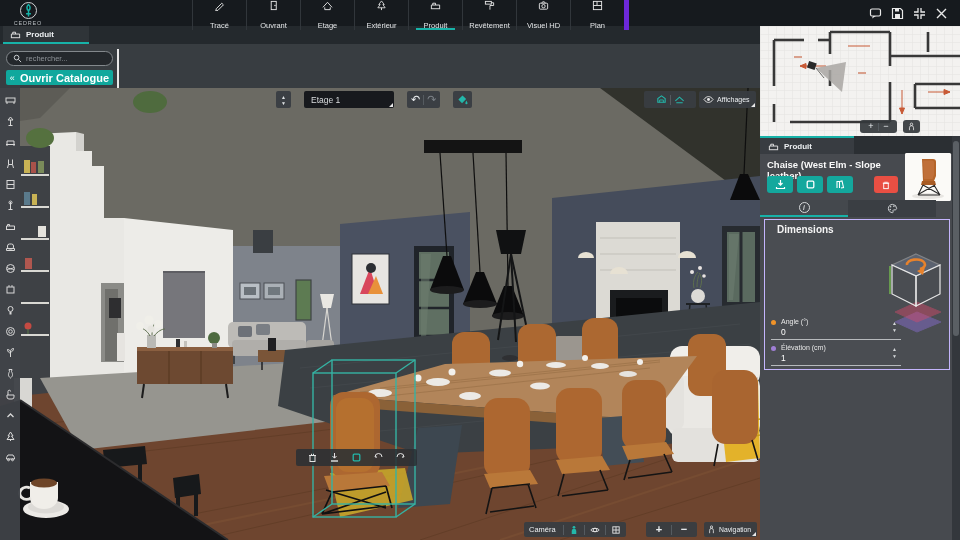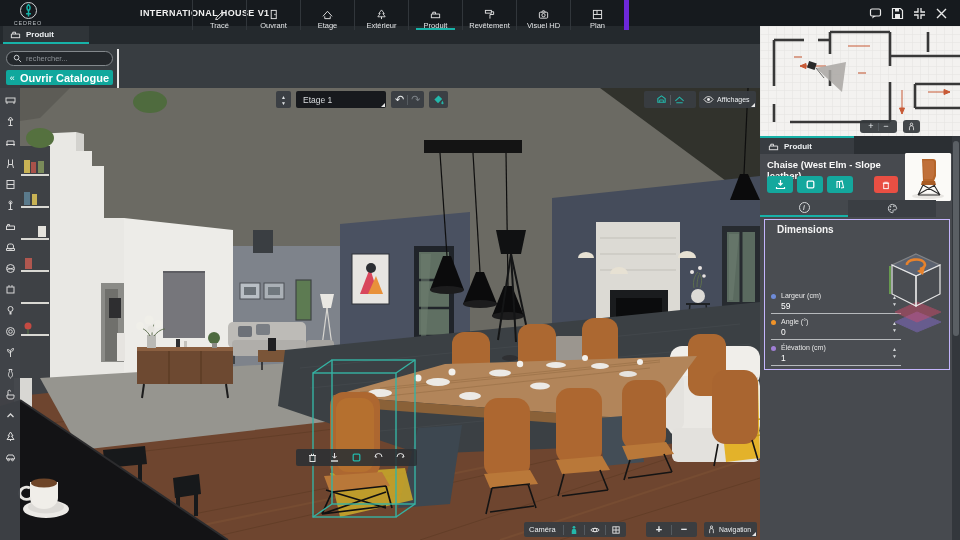--- a/index.html
+++ b/index.html
@@ -8,21 +8,21 @@
   #stage{position:relative;width:960px;height:540px;background:#303539}
 
   
   #topbar{left:0;top:0;width:960px;height:26px;background:#161a1e;z-index:50}
   #logo{left:7px;top:1px;width:42px;height:24px;text-align:center}
   #logo .ring{margin:1px auto 0;width:15px;height:15px;border:1.4px solid #cfd3d6;border-radius:50%;
     display:flex;align-items:center;justify-content:center}
   #logo .brand{font-size:5.5px;letter-spacing:.8px;color:#b9bec2;margin-top:1px}
   #doc-title{left:140px;top:0;height:26px;line-height:26px;color:#f0f0f0;font-size:9px;font-weight:bold;letter-spacing:.4px}
   #main-tabs{left:192px;top:0;height:26px;display:flex}
-  .mtab{width:53px;height:30px;display:flex;flex-direction:column;align-items:center;justify-content:flex-end;
+  .mtab{width:53px;height:30px;display:flex;flex-direction:column;align-items:center;justify-content:space-between;
     border-left:1px solid #31363b;position:relative;cursor:pointer}
   .mtab:last-child{border-right:5px solid #6d28d9}
   .mtab svg{width:11px;height:11px;margin-bottom:1px}
   .mtab .lbl{font-size:7.5px;color:#e3e5e7}
   .mtab.active::after{content:"";position:absolute;left:7px;right:7px;bottom:0;height:2px;background:#17b2a8}
   #winicons{right:12px;top:0;height:26px;display:flex;align-items:center;gap:9px}
   #winicons svg{width:13px;height:13px}
 
   
   #subheader{left:0;top:26px;width:760px;height:62px;background:#383d41}
@@ -44,21 +44,21 @@
   #scene{left:0;top:0}
   #left-toolbar{left:0;top:0;width:20px;height:452px;background:rgba(62,66,71,.96);z-index:10;
     display:flex;flex-direction:column;align-items:center;padding-top:2px;box-sizing:border-box}
   .ltool{width:20px;height:21px;display:flex;align-items:center;justify-content:center;cursor:pointer}
   .ltool svg{width:11px;height:11px}
 
   .vbar{background:rgba(56,61,66,.94);border-radius:2px;display:flex;align-items:center;z-index:10}
   .vdiv{width:1px;height:10px;background:#555b60;margin:0 3px}
   .notch{position:absolute;right:1px;bottom:1px;width:0;height:0;border-left:4px solid transparent;border-bottom:4px solid #e8e8e8}
 
-  #floor-group{left:276px;top:3px;height:17px;display:flex;align-items:center;gap:5px;z-index:10}
+  #floor-group{left:276px;top:3px;height:17px;display:flex;align-items:center;gap:13px;z-index:10}
   #floor-stepper{width:15px;height:17px;background:rgba(56,61,66,.94);border-radius:2px;display:flex;flex-direction:column;
     align-items:center;justify-content:center;color:#dfe2e4;font-size:5px;line-height:6px;cursor:pointer}
   #floor-field{position:relative;width:90px;height:17px;background:#17191d;border-radius:2px;color:#d9dcde;
     font-size:8.5px;display:flex;align-items:center;padding-left:7px;box-sizing:border-box;cursor:pointer}
   #undo-redo{height:17px;padding:0 4px}
   #undo-redo .g{font-size:11px;line-height:15px;color:#eceff1;cursor:pointer}
   #undo-redo .g.dim{color:#7c8288}
   #paint-tool{left:438px;top:3px;width:19px;height:17px;justify-content:center;cursor:pointer}
   #view-toggles{right:64px;top:3px;width:52px;height:17px;justify-content:center;cursor:pointer}
   #affichages{right:4px;top:3px;width:57px;height:17px;padding:0 4px;box-sizing:border-box;gap:3px;cursor:pointer;position:absolute}
@@ -123,21 +123,20 @@
 
   <div id="topbar" class="abs">
     <div id="logo" class="abs">
       <div class="ring">
         <svg viewBox="0 0 10 10">
             <path d="M5 1c1.4 1.2 1.4 3-.0 4.2C3.6 4 3.6 2.2 5 1zM5 5.4V9M3.4 7.2h3.2" stroke="#17b2a8" stroke-width="1" fill="none"></path>
           </svg>
       </div>
       <div class="brand">CEDREO</div>
     </div>
-    <div id="doc-title" class="abs">INTERNATIONAL HOUSE V1</div>
 
     <div id="main-tabs" class="abs">
       <div class="mtab">
         <svg viewBox="0 0 12 12">
             <path d="M2.5 9.5l6-6 1.8 1.8-6 6-2.4.6z" stroke="#e8e8e8" fill="none" stroke-width="1"></path>
           </svg>
         <span class="lbl">Tracé</span>
       </div>
       <div class="mtab">
         <svg viewBox="0 0 12 12">
@@ -873,30 +872,20 @@
             <circle cx="4" cy="4" r=".8" fill="#d7dadc"></circle>
             <circle cx="7.5" cy="3.5" r=".8" fill="#d7dadc"></circle>
             <circle cx="3.5" cy="7" r=".8" fill="#d7dadc"></circle>
           </svg>
       </div>
     </div>
 
     <div id="dims-box" class="abs">
       <div id="dims-title" class="abs">Dimensions</div>
 
-      <div class="dim-row" style="top:72px">
-        <span class="dim-dot" style="background:#6e8bd8"></span>
-        <span class="dim-label">Largeur (cm)</span>
-        <span class="dim-value">59</span>
-        <span class="dim-line"></span>
-        <span class="dim-step">
-            <span>▲</span>
-            <span>▼</span>
-          </span>
-      </div>
       <div class="dim-row" style="top:98px">
         <span class="dim-dot" style="background:#f09329"></span>
         <span class="dim-label">Angle (°)</span>
         <span class="dim-value">0</span>
         <span class="dim-line"></span>
         <span class="dim-step">
             <span>▲</span>
             <span>▼</span>
           </span>
       </div>

